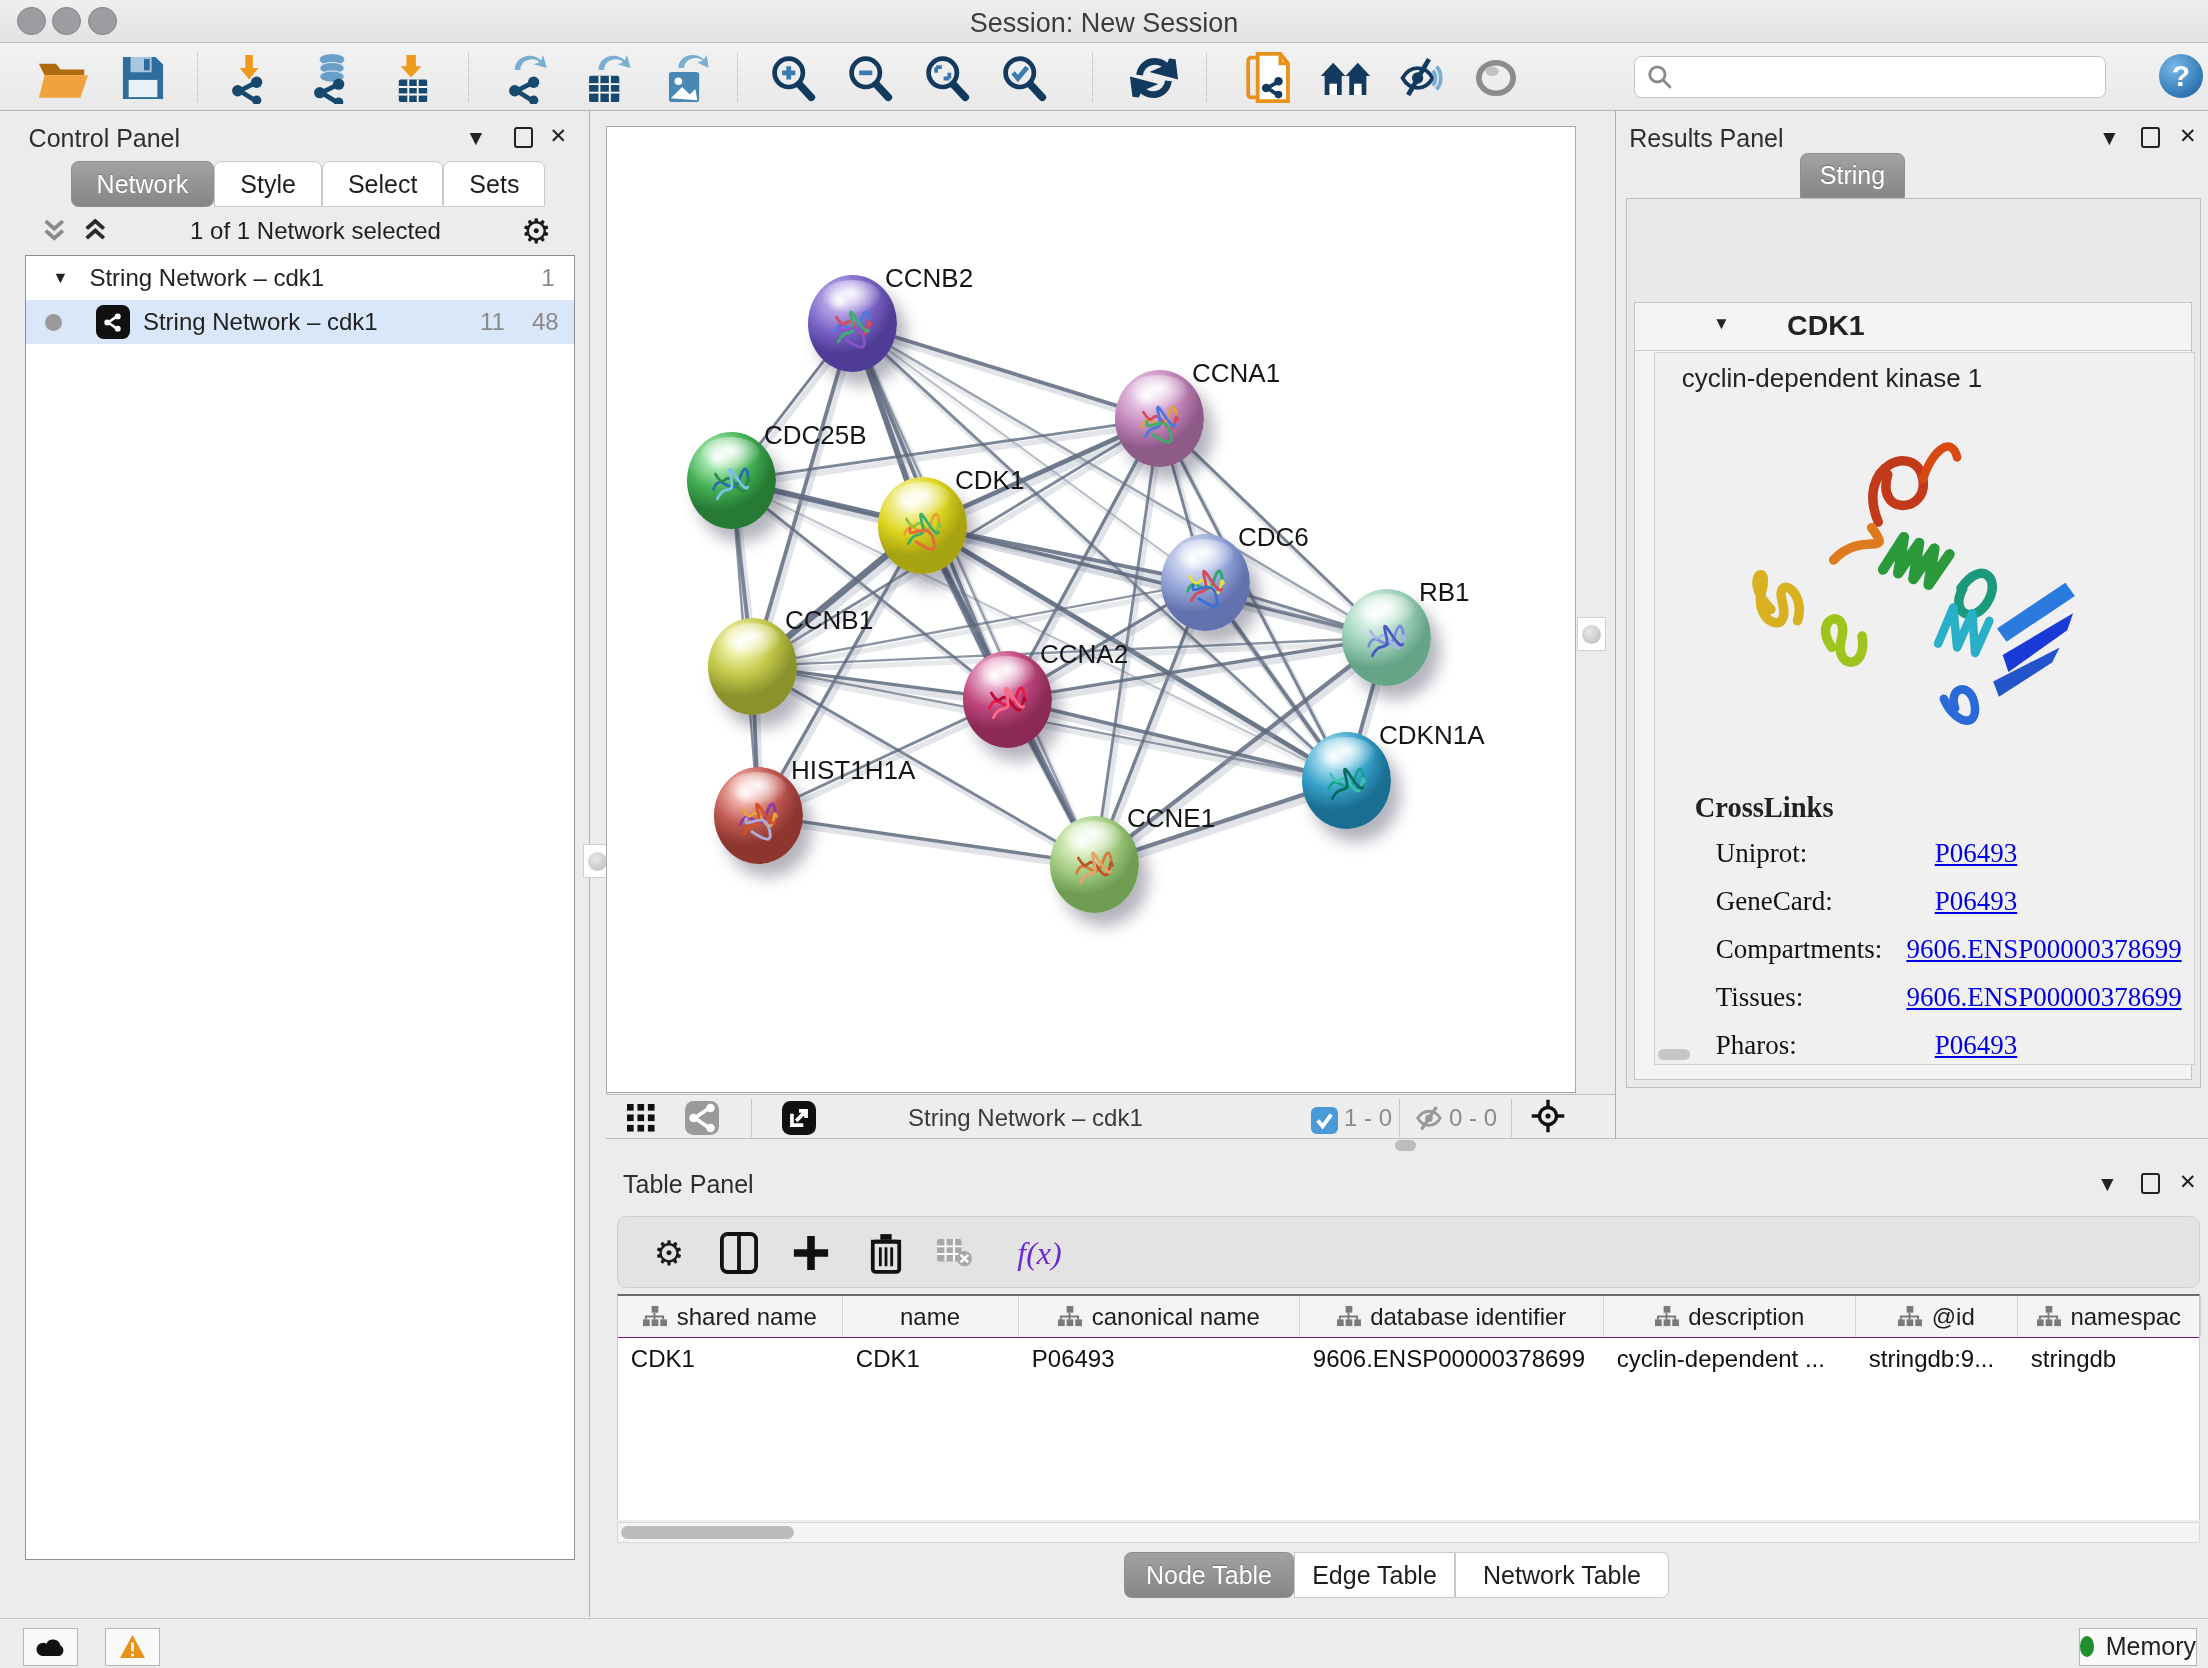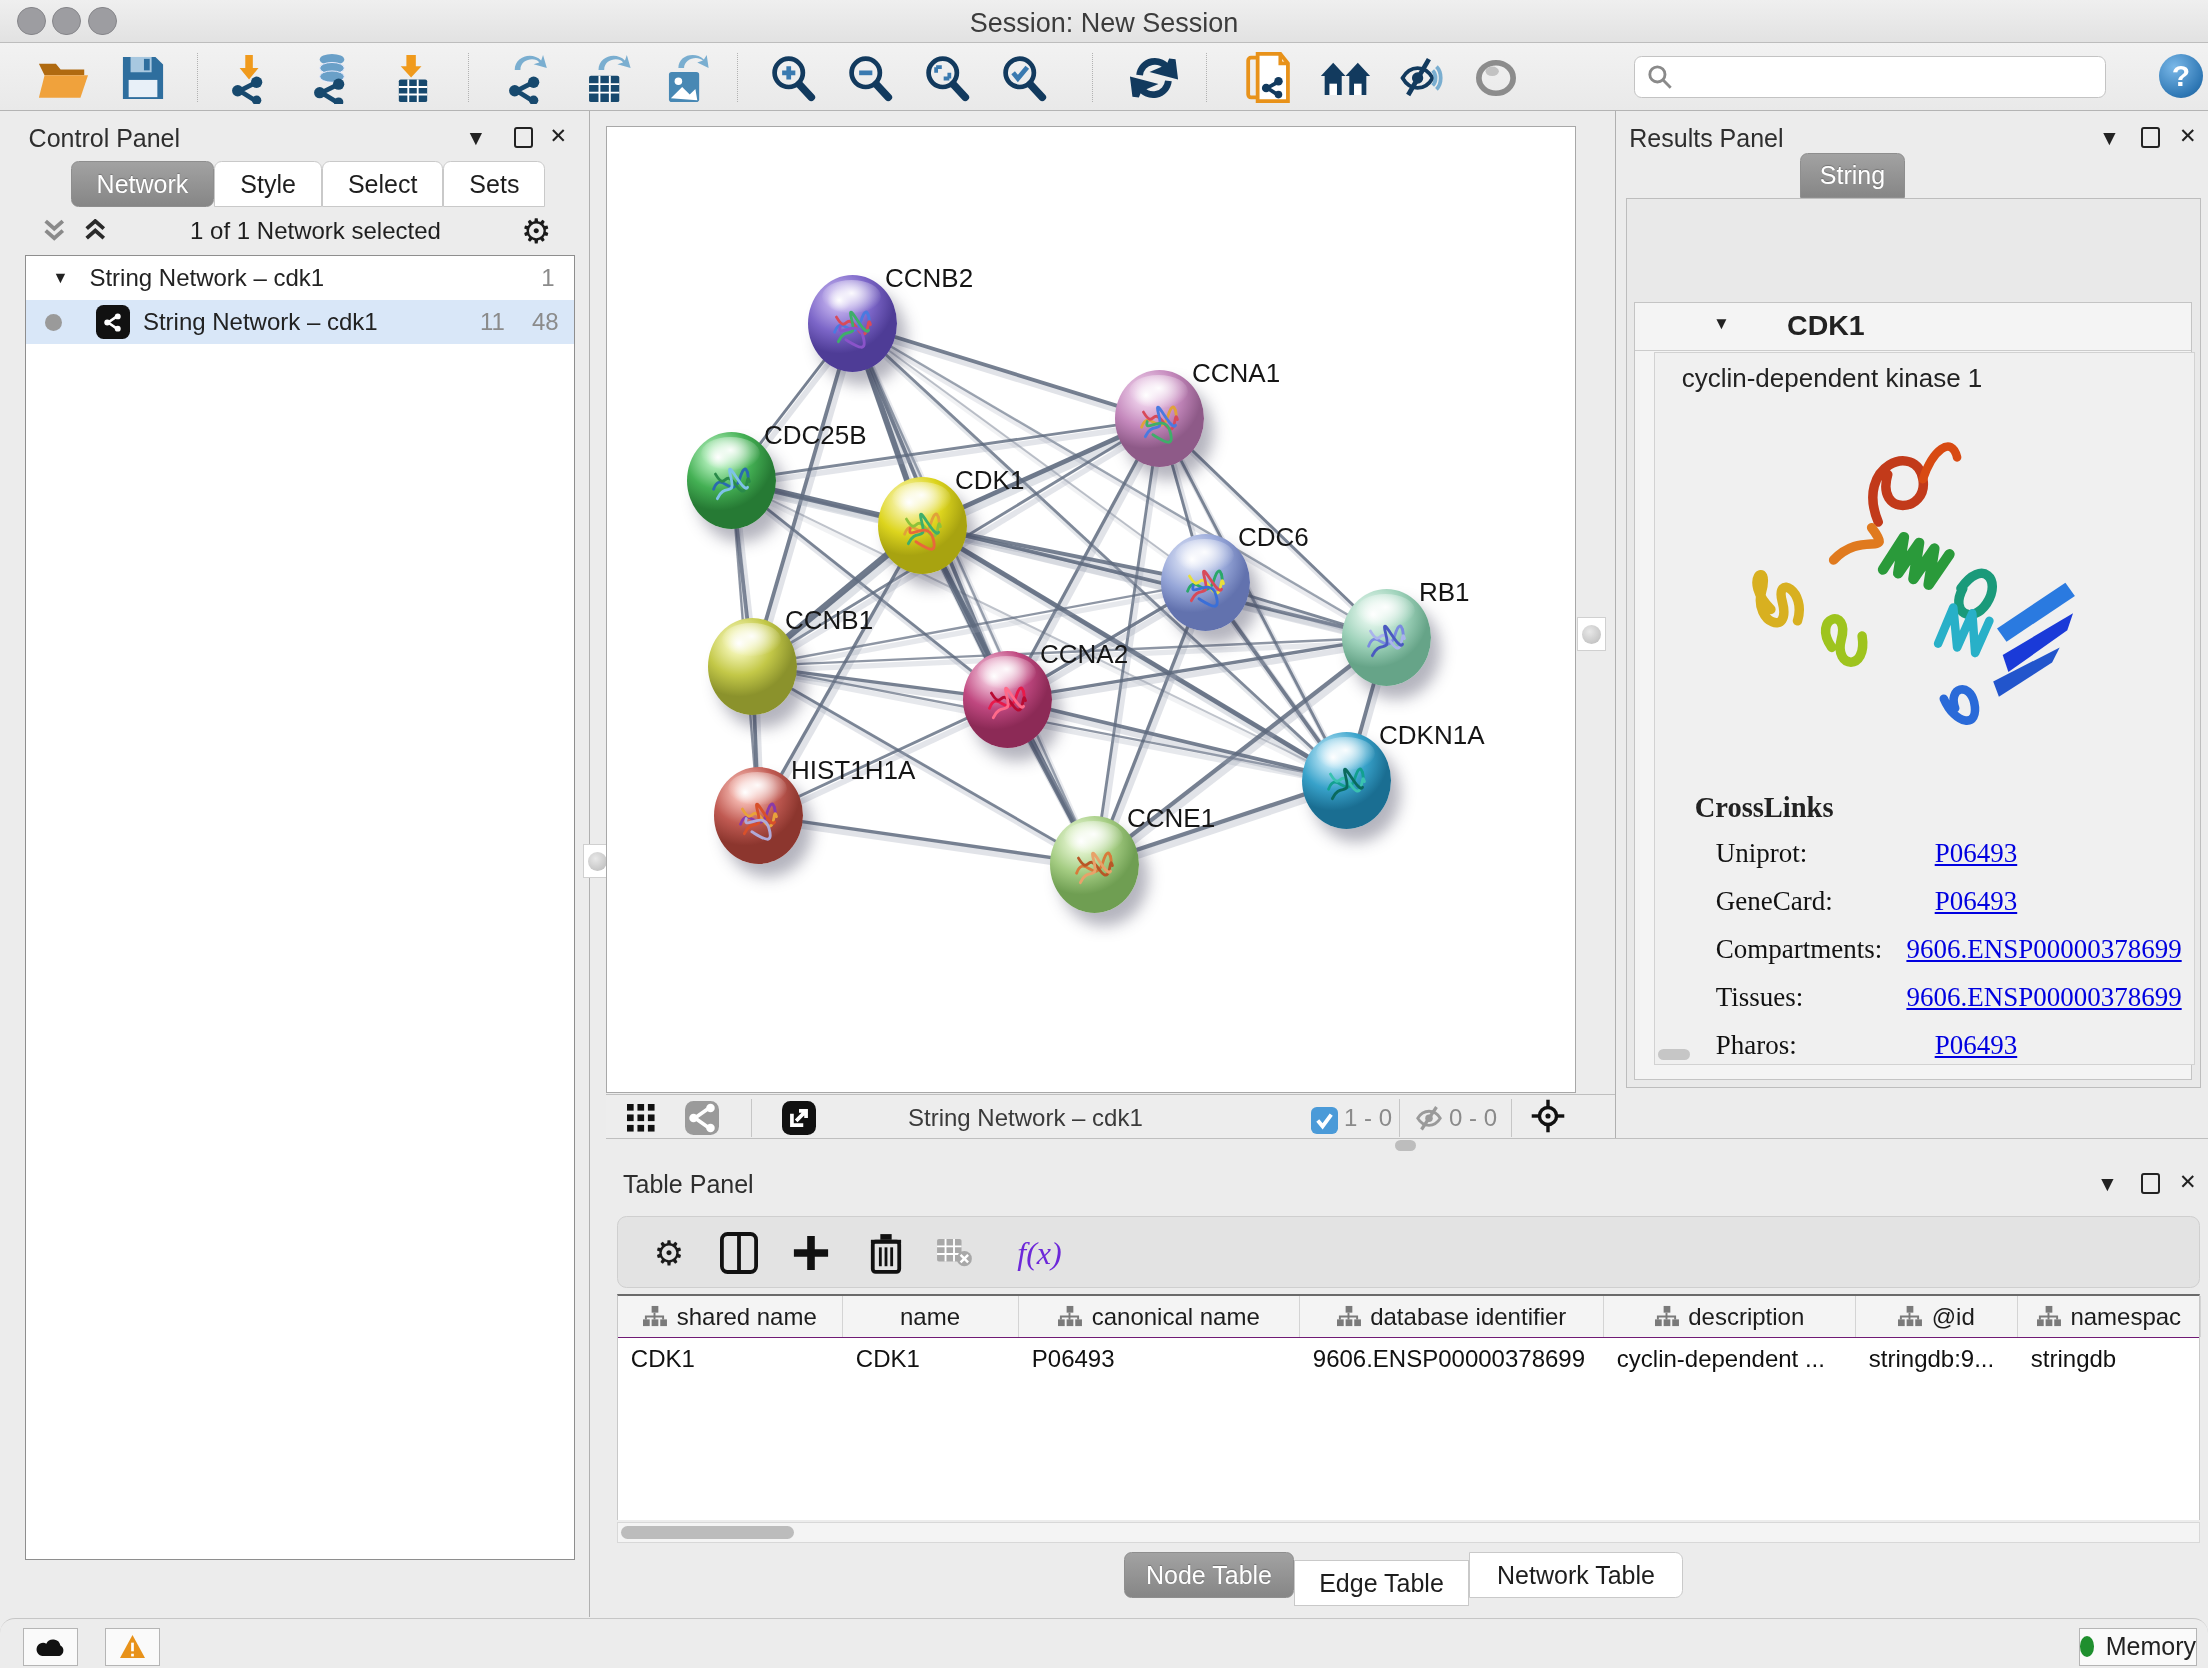--- a/index.html
+++ b/index.html
@@ -95,21 +95,21 @@
     border-right:1px solid #d4d4d4;overflow:hidden;white-space:nowrap;}
   .td-row{display:flex;height:42px;}
   .td-cell{display:flex;align-items:center;font-size:24px;color:#111;padding-left:13.3px;
     overflow:hidden;white-space:nowrap;}
   .hscroll{position:absolute;left:10.5px;top:369px;width:1583px;height:21px;background:#f4f4f4;
     border:1px solid #d8d8d8;}
   .hthumb{position:absolute;left:3.8px;top:2.9px;width:173px;height:13.3px;border-radius:6.7px;background:#bcbcbc;}
   .bottom-tabs{position:absolute;top:399px;height:42px;display:flex;}
 
   
-  .statusbar{position:absolute;left:0;top:1618px;width:2208px;height:50px;background:#ececec;border-top:1px solid #c6c6c6;border-radius:15px;}
+  .statusbar{position:absolute;left:0;top:1618px;width:2208px;height:50px;background:#ececec;border-top:1px solid #c6c6c6;}
   .sb-btn{position:absolute;top:8.6px;height:38px;background:#fafafa;border:1px solid #b5b5b5;
     display:flex;align-items:center;justify-content:center;gap:11.4px;}
 
   .gear-glyph{font-family:"DejaVu Sans",sans-serif;font-size:34px;color:#1a1a1a;}
   .fx-glyph{font-family:"Liberation Serif","DejaVu Serif",serif;font-style:italic;font-size:32px;color:#6d28d9;}
 </style>
 </head>
 <body>
 
 <div class="window">
@@ -810,21 +810,21 @@
             <div class="td-cell" style="width: 183px; flex: 0 0 183px;">stringdb</div>
           </div>
         </div>
     </div>
     <div class="hscroll">
         <div class="hthumb"></div>
       </div>
 
     <div id="bottom-tabs" class="bottom-tabs" style="left:518px">
         <div class="tabbar-tab active" style="width: 170px; border-radius: 7.6px;">Node Table</div>
-        <div class="tabbar-tab" style="width: 175px; margin-top: 8px;">Edge Table</div>
+        <div class="tabbar-tab" style="width: 161px;">Edge Table</div>
         <div class="tabbar-tab" style="width: 214px; border-radius: 0px 7.6px 7.6px 0px;">Network Table</div>
       </div>
   </div>
 
   <div class="statusbar">
     <div class="sb-btn" style="left:23px;width:55px">
       <svg width="32" height="23" viewBox="0 0 34 24">
         <path d="M10,22 a7,7 0 1 1 2,-13 a8,8 0 0 1 15,2 a6,6 0 0 1 -1,11 Z" fill="#111"></path>
       </svg>
     </div>

